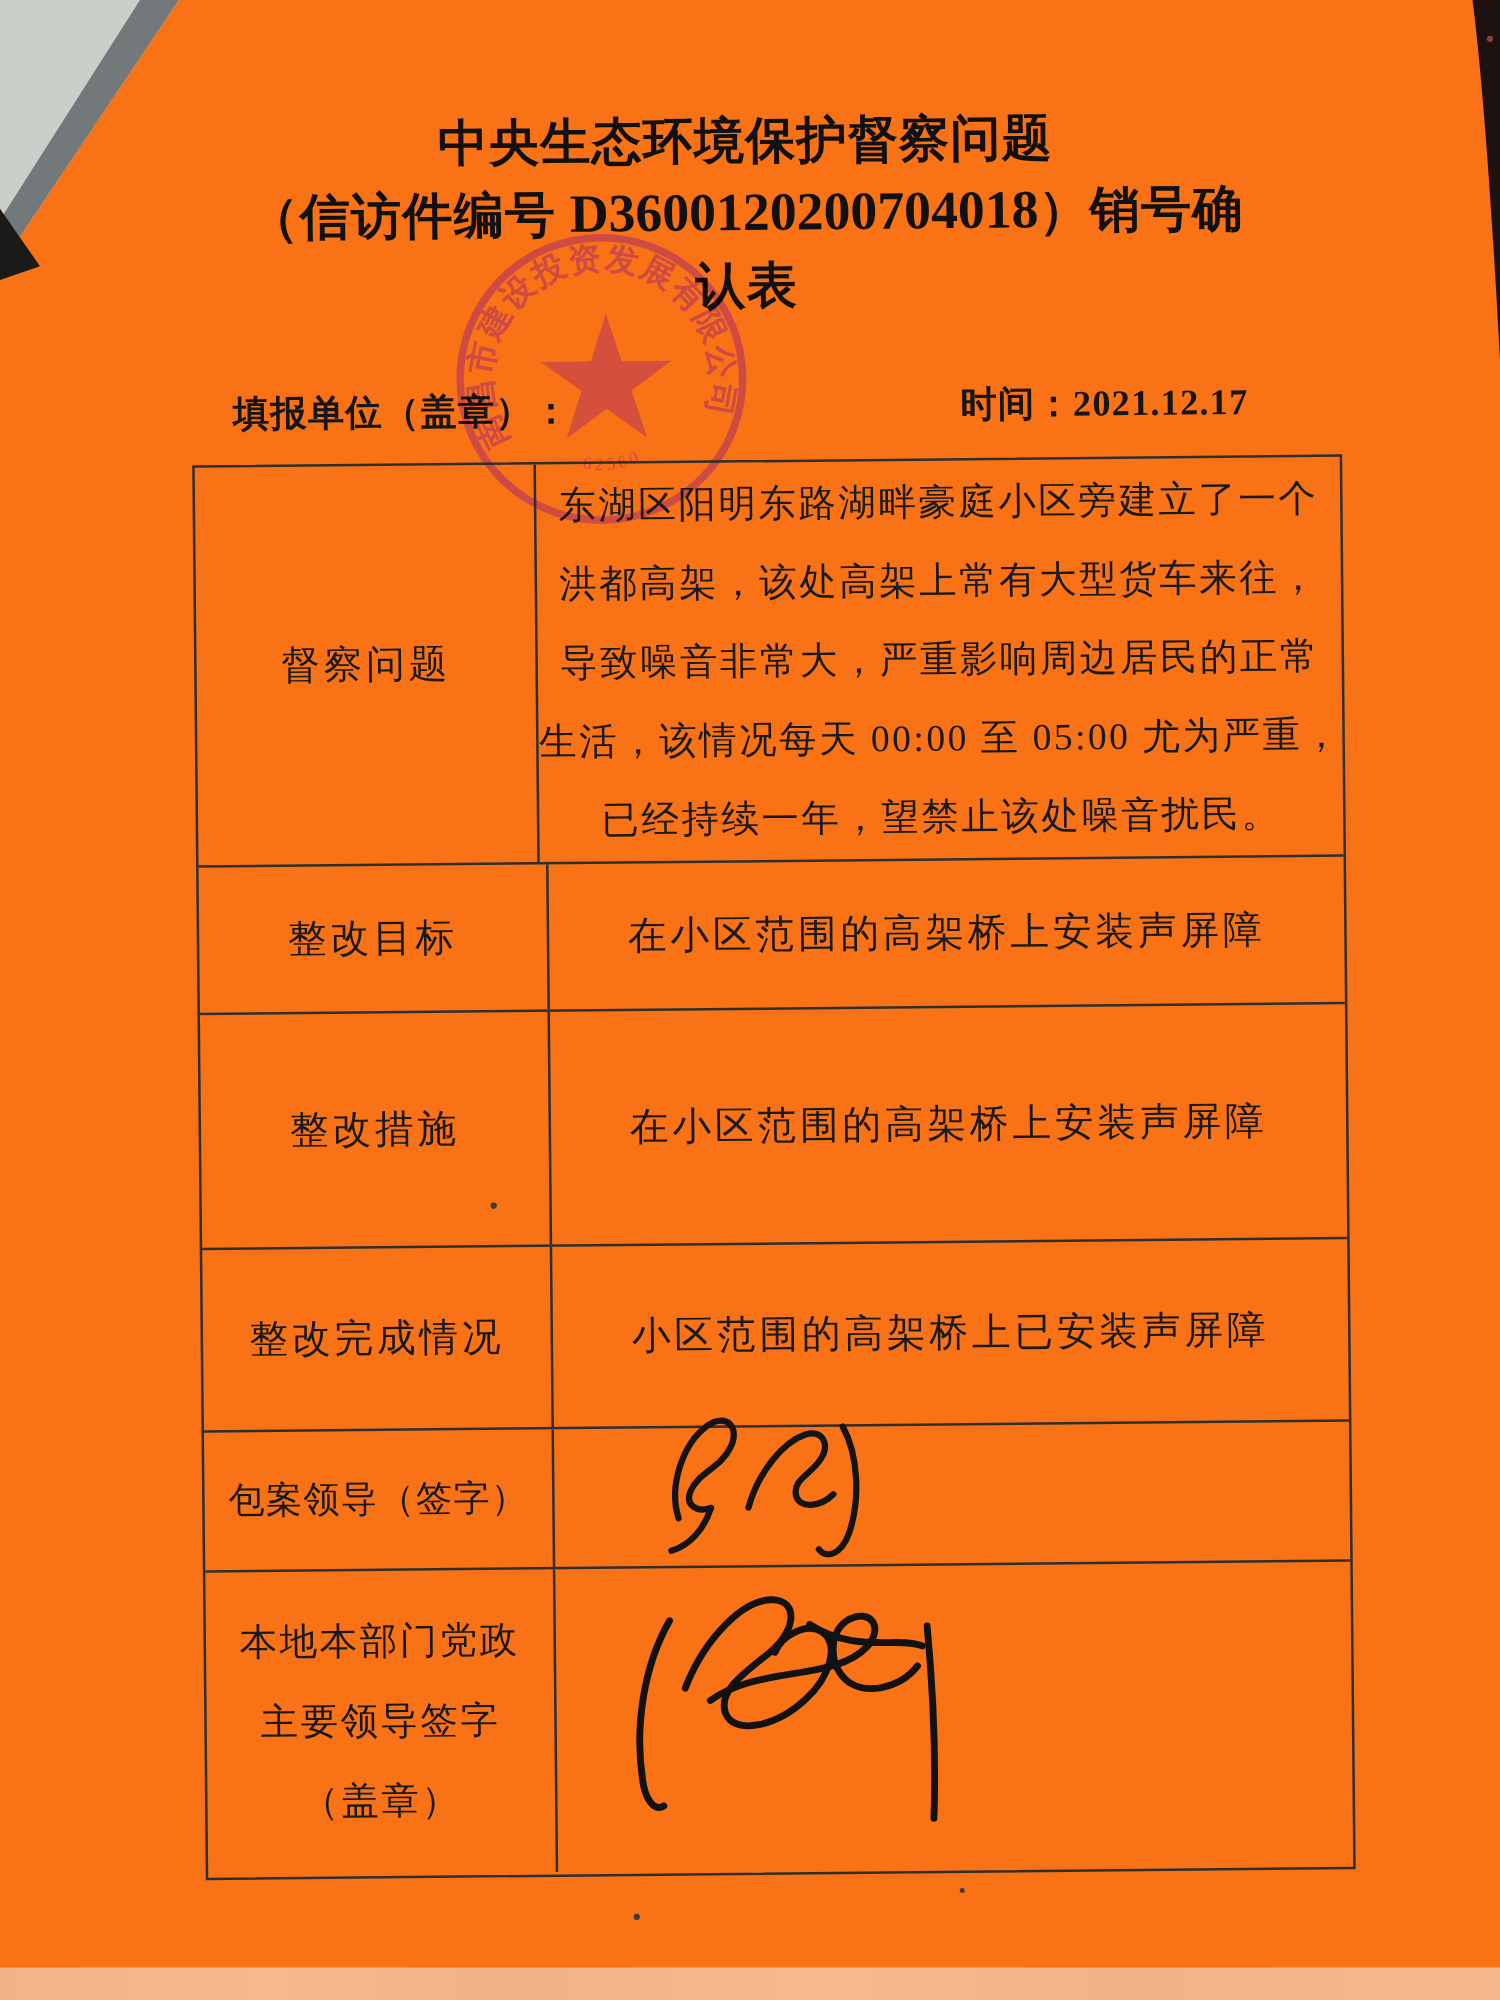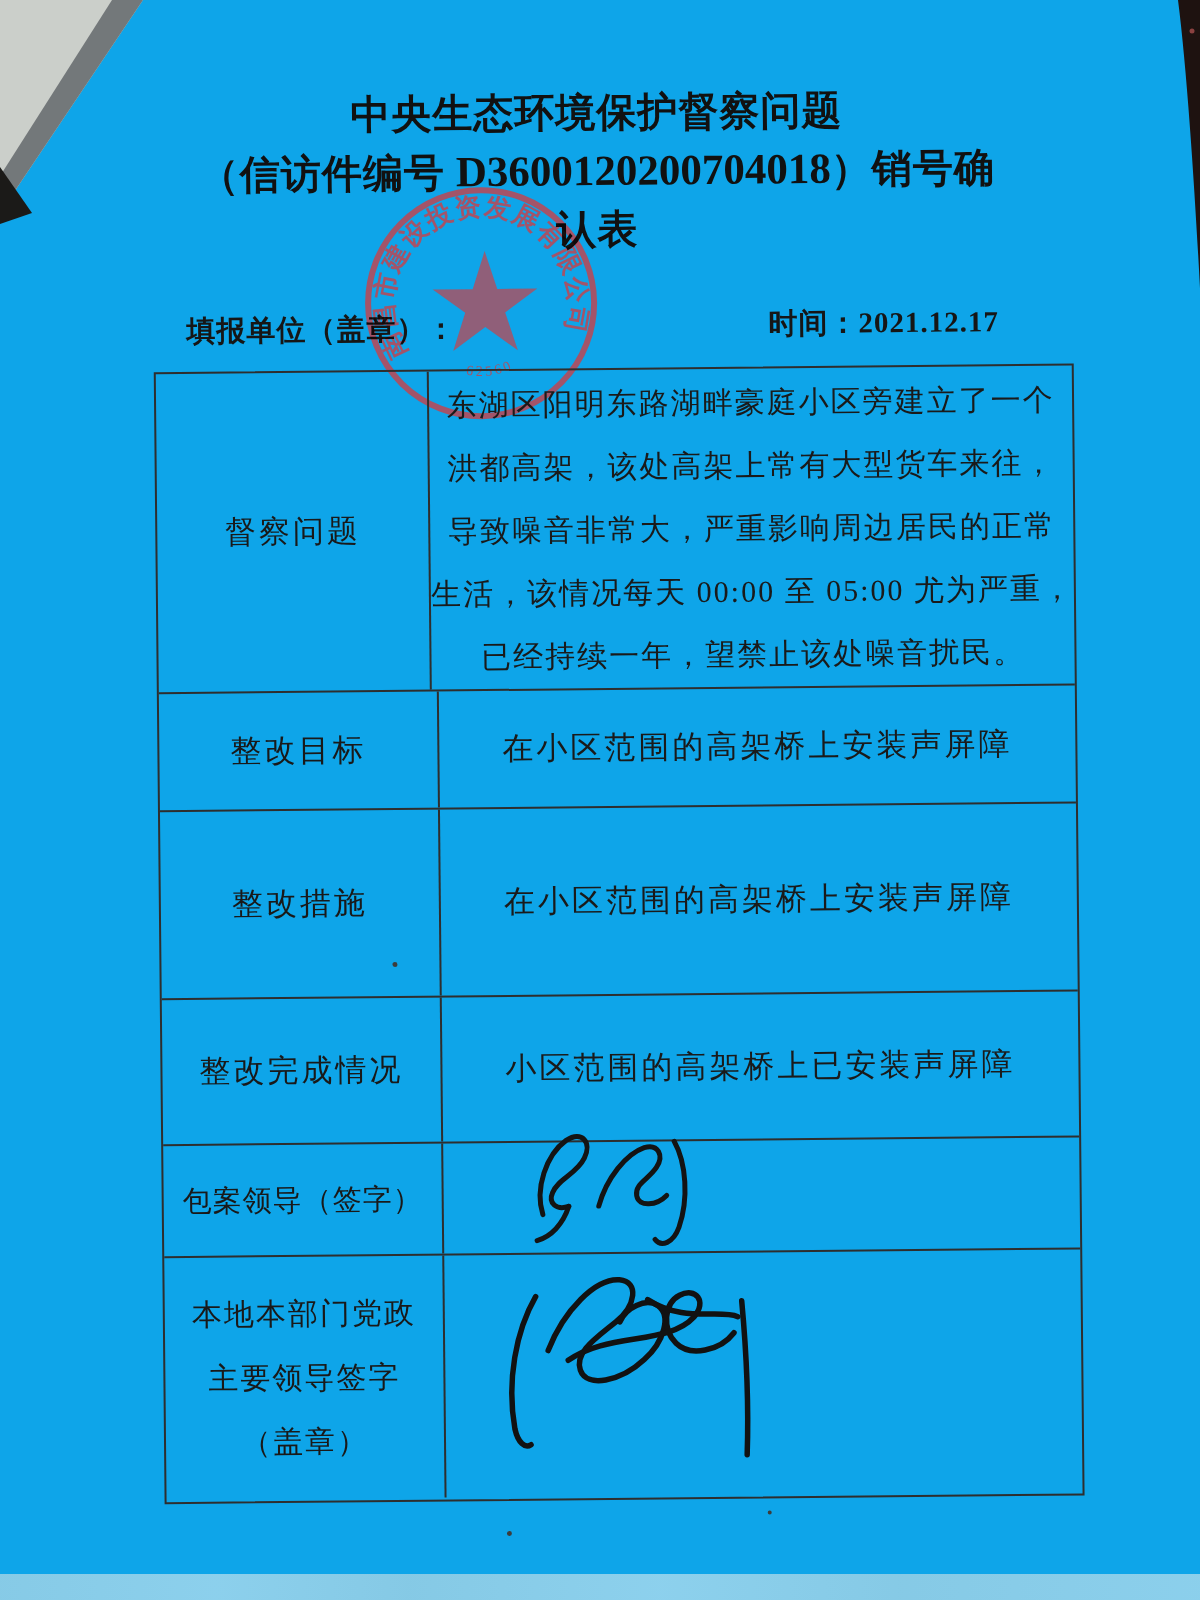--- a/index.html
+++ b/index.html
@@ -1,16 +1,16 @@
 <!DOCTYPE html>
 <html><head>
 <meta charset="utf-8">
 <style>
   html,body{margin:0;padding:0;background:#ffffff;}
-  #canvas{position:relative;width:1200px;height:1600px;background:#0ea5e9;overflow:hidden;
+  #canvas{position:relative;width:1200px;height:1600px;background:#f97316;overflow:hidden;
           font-family:"Liberation Serif", serif;color:#1c1c1c;}
   
   #paper{position:absolute;inset:0;transform:rotate(-0.55deg);transform-origin:600px 500px;}
 
   
   .title-block{position:absolute;top:84px;left:0;width:100%;text-align:center;
                font-weight:bold;font-size:40px;line-height:58px;letter-spacing:1px;color:#111;}
   .title-block .num{font-family:"Liberation Serif", serif;font-size:43px;letter-spacing:0;}
 
   

